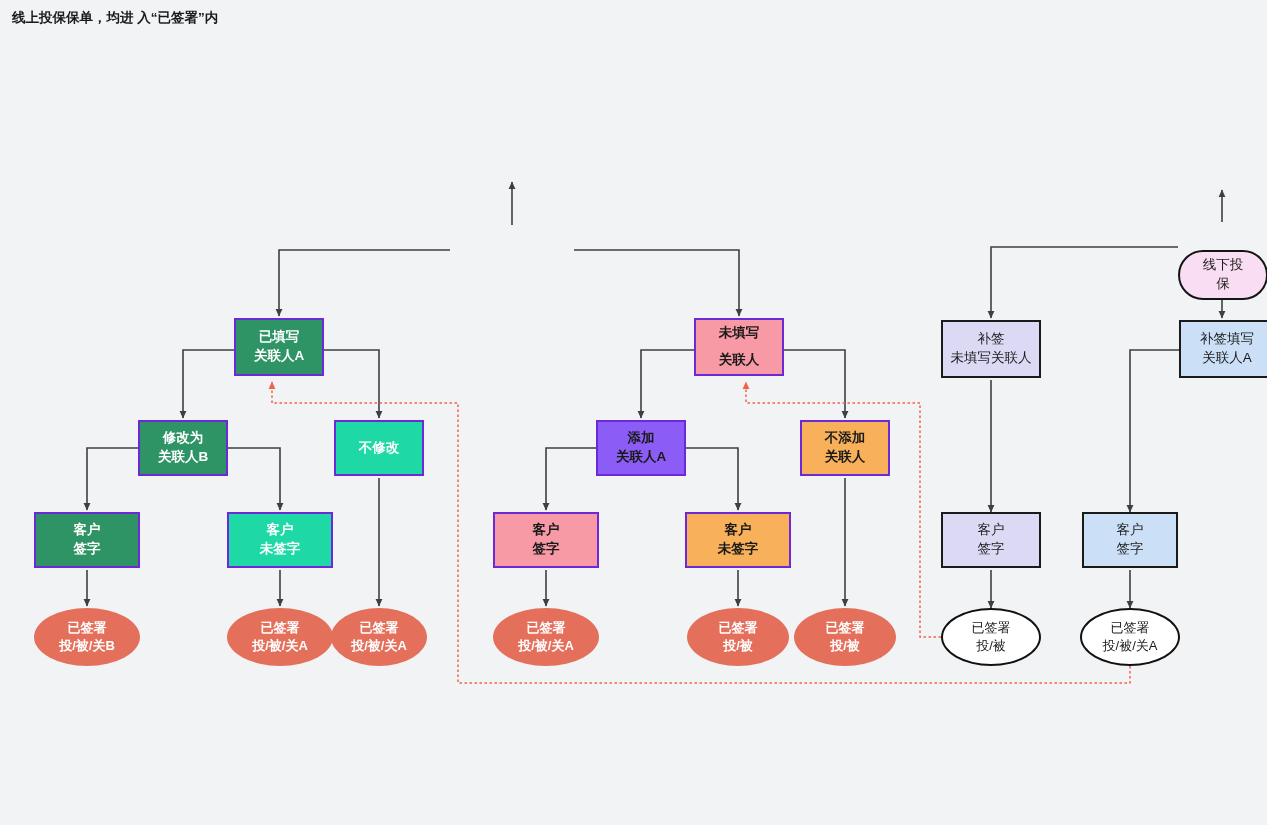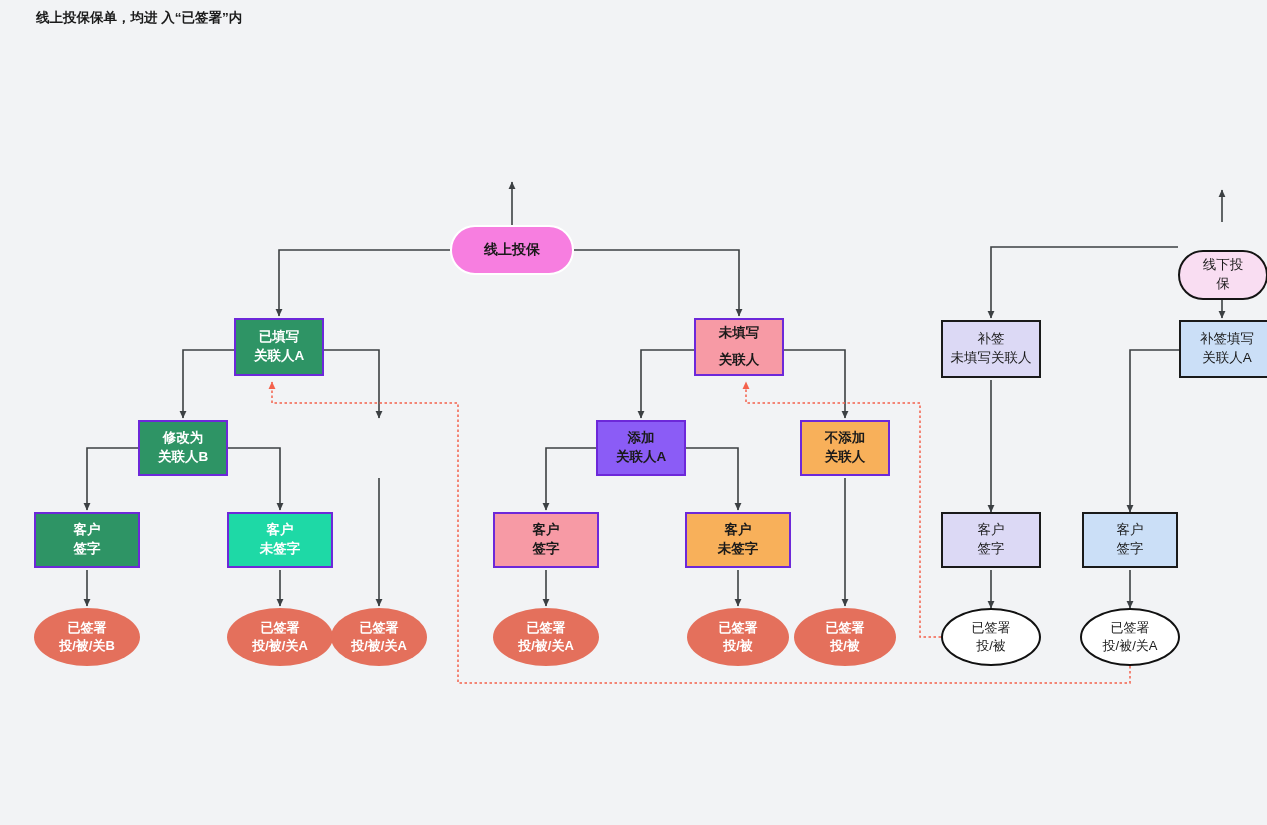--- a/index.html
+++ b/index.html
@@ -94,21 +94,20 @@
     position: absolute;
     left: 0; top: 0;
     width: 100%; height: 100%;
     z-index: -1;
   }
   .note .ntext {
     position: relative;
     z-index: 1;
     text-align: center;
     white-space: nowrap;
-    margin-left: 24px;
   }
   .note.align-left .ntext { text-align: left; }
 </style>
 </head>
 <body>
 
 <div id="canvas">
 
   <svg id="wires" viewBox="0 0 1267 825" xmlns="http://www.w3.org/2000/svg">
     <defs>
@@ -177,23 +176,20 @@
       <path d="M0,4 Q0,0 4,0 L162,0 Q166,0 166,4 L166,44
                Q124,56 83,50 Q42,44 0,52 Z" fill="#F485DF"></path>
     </svg>
     <div class="ntext">
       <span class="ln">线上投保保单，均进</span>
       <span class="ln">入“已签署”内</span>
     </div>
   </div>
 
 
-  <div class="node pill" style="left:450px; top:225px; width:124px; height:50px; background:#F77EE0; color:#1a1a1a;">
-    <span class="ln">线上投保</span>
-  </div>
 
   <div class="node pill-dark" style="left:1178px; top:222px; width:90px; height:50px; background:#F9DDF2; color:#1a1a1a;">
     <span class="ln">线下投</span>
     <span class="ln">保</span>
   </div>
 
   <div class="node rect" style="left:234px; top:318px; width:90px; height:58px; background:#2E9465; color:#ffffff;">
     <span class="ln">已填写</span>
     <span class="ln">关联人A</span>
   </div>
@@ -211,20 +207,23 @@
   <div class="node rect-dark" style="left:1179px; top:320px; width:96px; height:58px; background:#CBDFF7; color:#1a1a1a;">
     <span class="ln">补签填写</span>
     <span class="ln">关联人A</span>
   </div>
 
   <div class="node rect" style="left:138px; top:420px; width:90px; height:56px; background:#2E9465; color:#ffffff;">
     <span class="ln">修改为</span>
     <span class="ln">关联人B</span>
   </div>
 
+  <div class="node rect" style="left:334px; top:420px; width:90px; height:56px; background:#1ED9A6; color:#ffffff;">
+    <span class="ln">不修改</span>
+  </div>
 
   <div class="node rect" style="left:596px; top:420px; width:90px; height:56px; background:#8b5cf6; color:#1a1a1a;">
     <span class="ln">添加</span>
     <span class="ln">关联人A</span>
   </div>
 
   <div class="node rect" style="left:800px; top:420px; width:90px; height:56px; background:#F8B05A; color:#1a1a1a;">
     <span class="ln">不添加</span>
     <span class="ln">关联人</span>
   </div>

